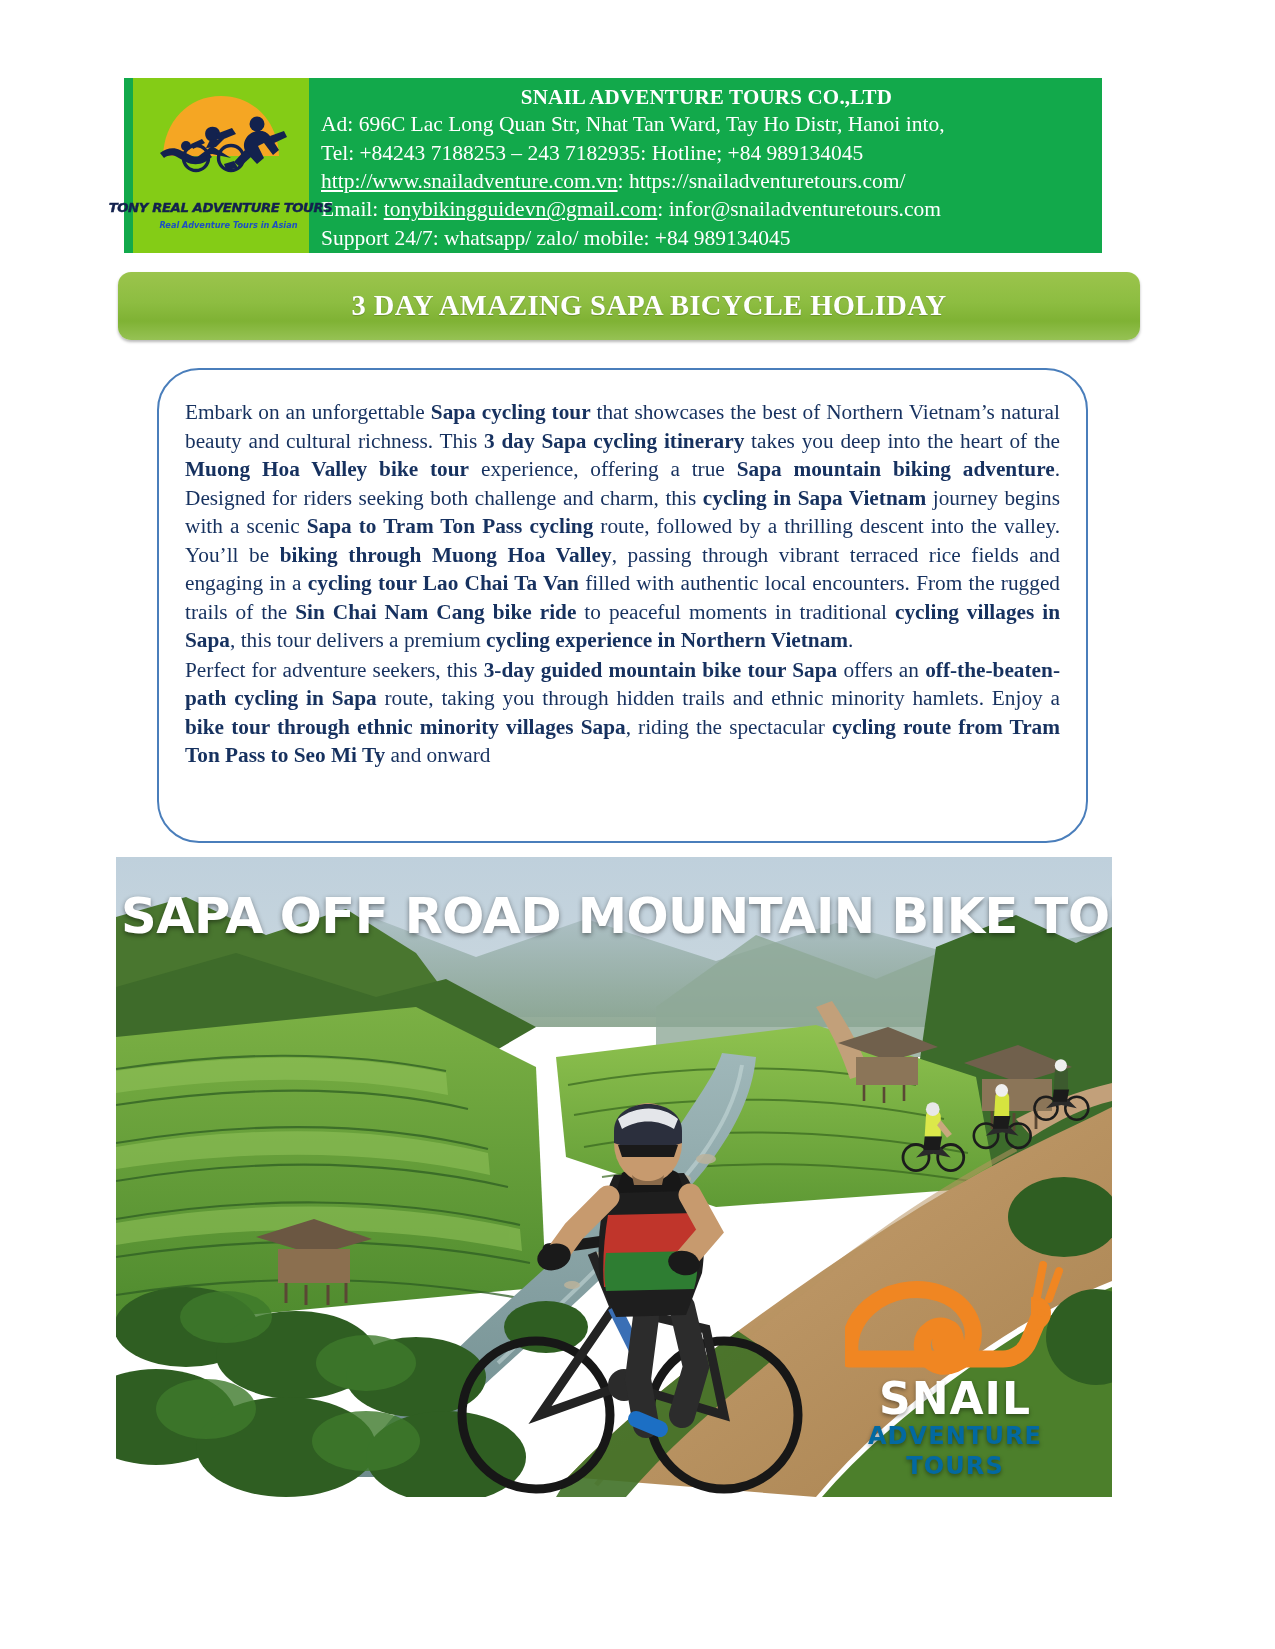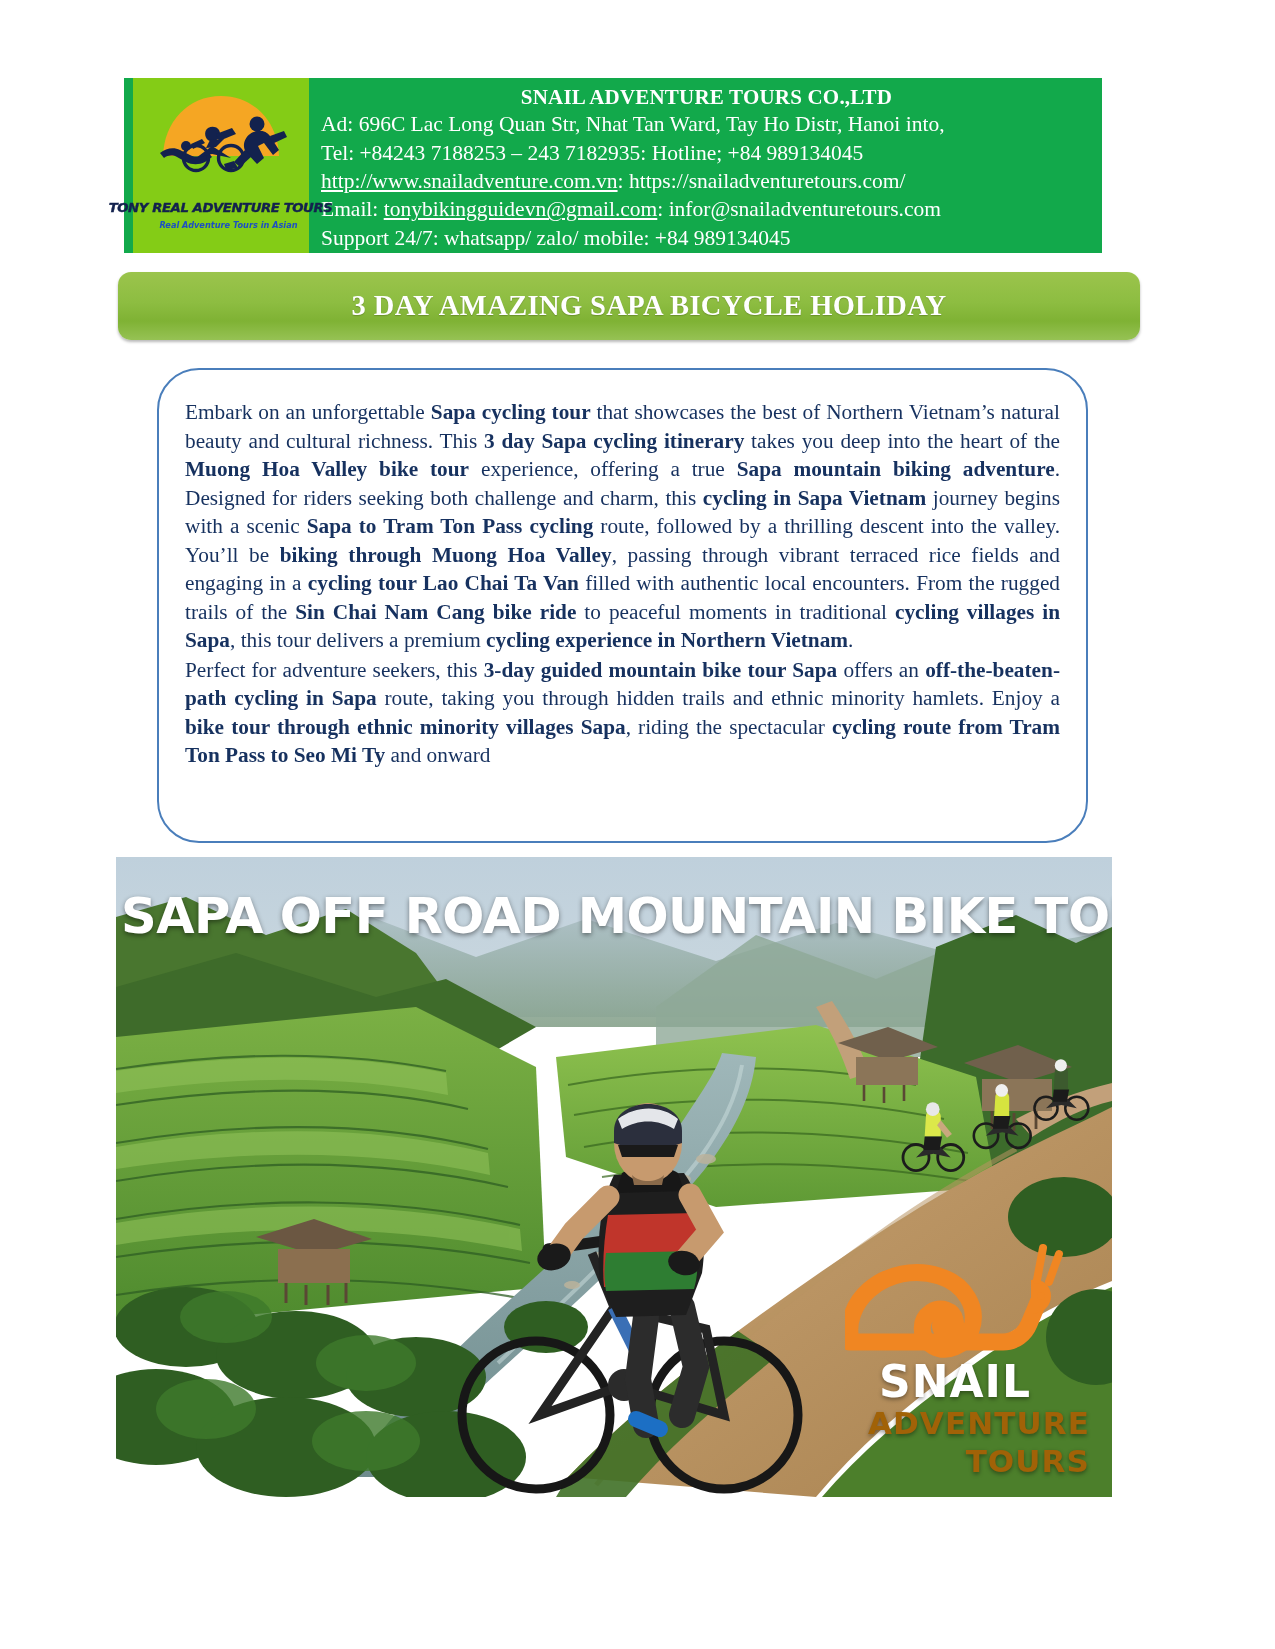--- a/index.html
+++ b/index.html
@@ -104,24 +104,23 @@
   }
   .wm-snail{display:block;margin:0 auto;}
   .wm-name{
     font-family:"DejaVu Sans", sans-serif;font-weight:bold;
     font-size:44px;color:#ffffff;line-height:1;
     letter-spacing:1px;
     text-shadow:0 2px 4px rgba(0,0,0,0.4);
   }
   .wm-sub{
     font-family:"DejaVu Sans", sans-serif;font-weight:bold;
-    font-size:31px;color:#a16207;line-height:1.25;
+    font-size:24px;color:#0369a1;line-height:1.25;
     letter-spacing:1.1px;
     text-shadow:0 2px 4px rgba(0,0,0,0.4);
-    text-align:right;
   }
 </style>
 </head>
 <body>
 
 <div class="header">
 
   <div class="logo-box">
     <div class="logo-art">
       <svg width="150" height="118" viewBox="0 0 150 118">

